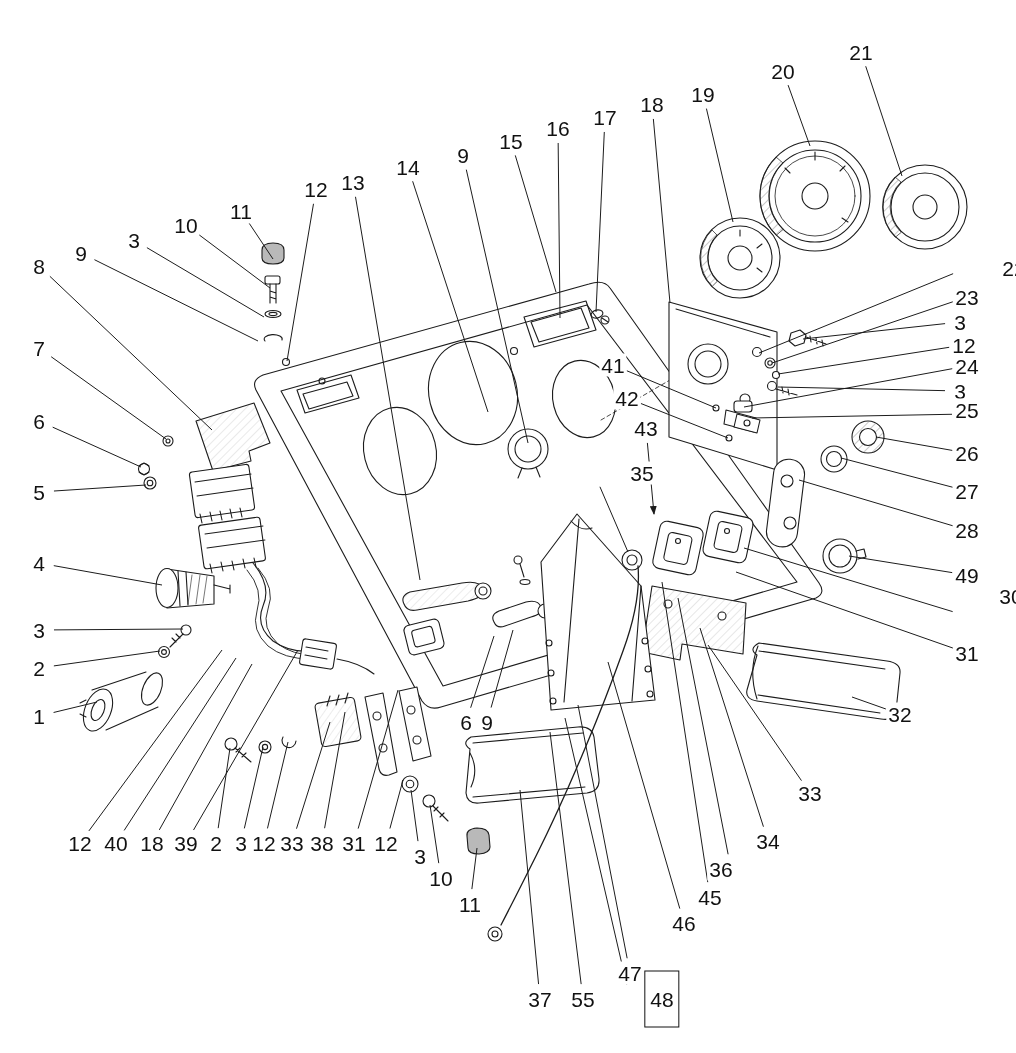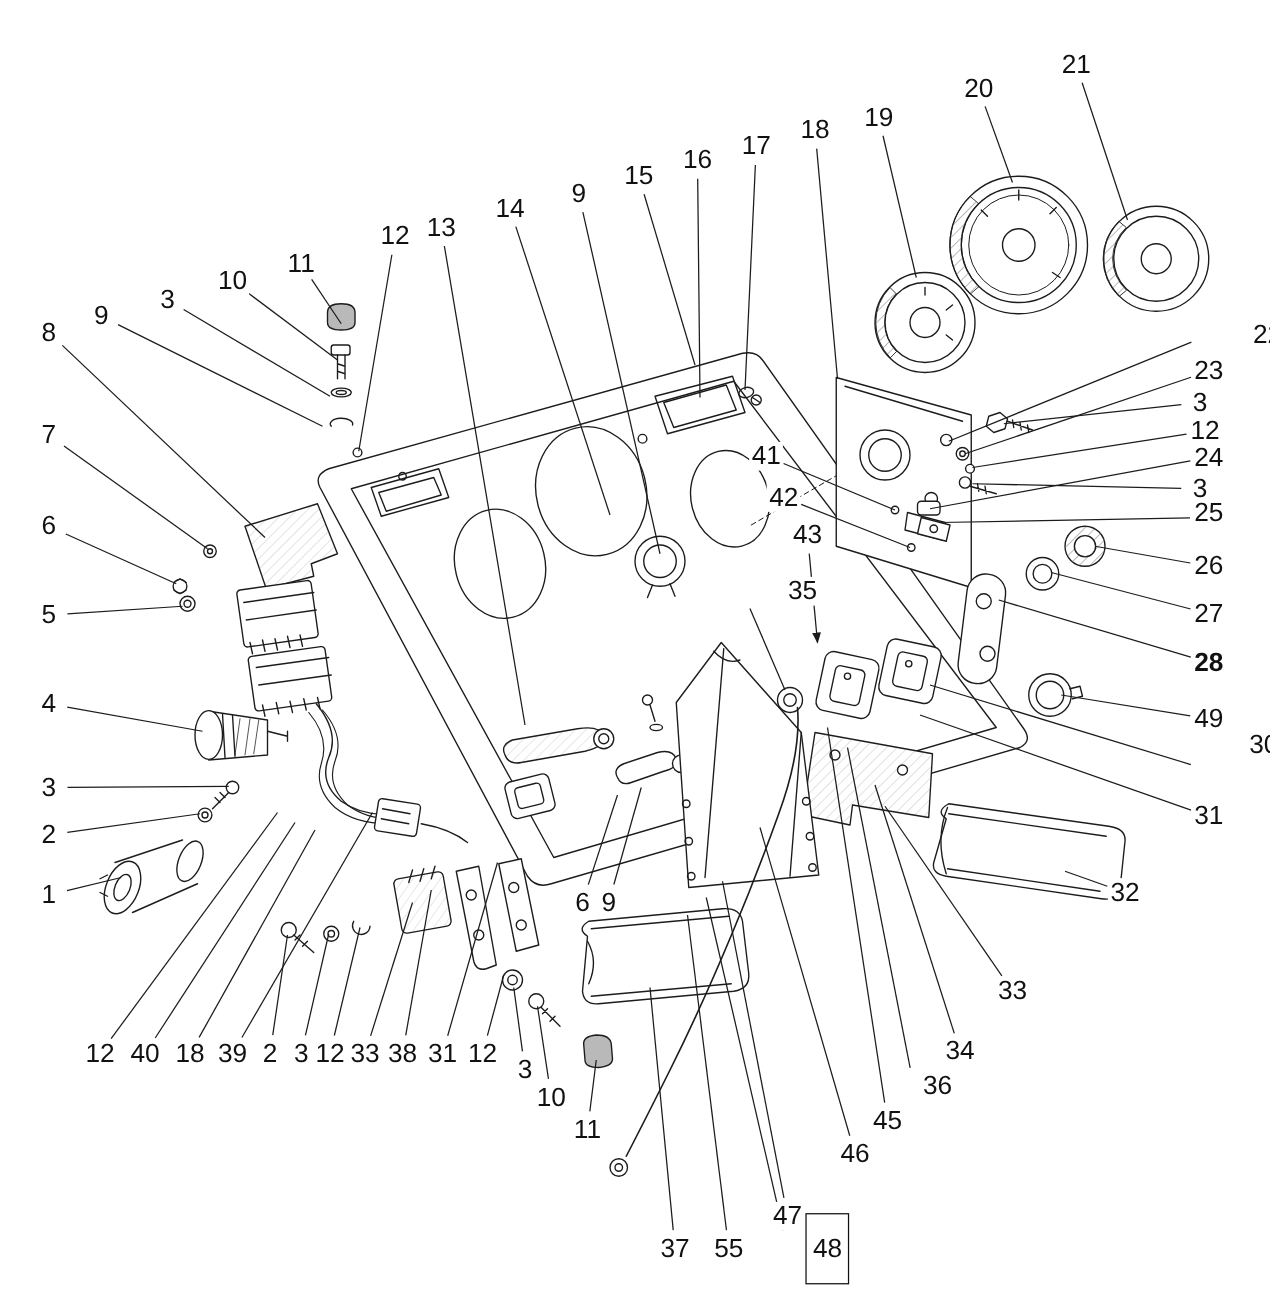--- a/index.html
+++ b/index.html
@@ -341,28 +341,28 @@
       <div class="callout" style="left: 39px; top: 716px;">1</div>
       <div class="callout" style="left: 1014px; top: 268px;">22</div>
       <div class="callout" style="left: 967px; top: 297px;">23</div>
       <div class="callout" style="left: 960px; top: 322px;">3</div>
       <div class="callout" style="left: 964px; top: 345px;">12</div>
       <div class="callout" style="left: 967px; top: 366px;">24</div>
       <div class="callout" style="left: 960px; top: 391px;">3</div>
       <div class="callout" style="left: 967px; top: 410px;">25</div>
       <div class="callout" style="left: 967px; top: 453px;">26</div>
       <div class="callout" style="left: 967px; top: 491px;">27</div>
-      <div class="callout" style="left: 967px; top: 530px; font-weight: bold;">28</div>
+      <div class="callout" style="left: 967px; top: 530px;">28</div>
       <div class="callout" style="left: 967px; top: 575px;">49</div>
       <div class="callout" style="left: 967px; top: 596px; margin-left: 44px;">30</div>
       <div class="callout" style="left: 967px; top: 653px;">31</div>
       <div class="callout" style="left: 900px; top: 714px;">32</div>
       <div class="callout" style="left: 810px; top: 793px;">33</div>
       <div class="callout" style="left: 768px; top: 841px;">34</div>
-      <div class="callout" style="left: 750px; top: 869px;">36</div>
+      <div class="callout" style="left: 721px; top: 869px;">36</div>
       <div class="callout" style="left: 710px; top: 897px;">45</div>
       <div class="callout" style="left: 684px; top: 923px;">46</div>
       <div class="callout" style="left: 630px; top: 973px;">47</div>
       <div class="callout boxed" style="left: 630px; top: 999px;">48</div>
       <div class="callout" style="left: 583px; top: 999px;">55</div>
       <div class="callout" style="left: 540px; top: 999px;">37</div>
       <div class="callout" style="left: 613px; top: 365px;">41</div>
       <div class="callout" style="left: 627px; top: 398px;">42</div>
       <div class="callout" style="left: 646px; top: 428px;">43</div>
       <div class="callout" style="left: 614px; top: 473px; margin-left: 28px;">35</div>

